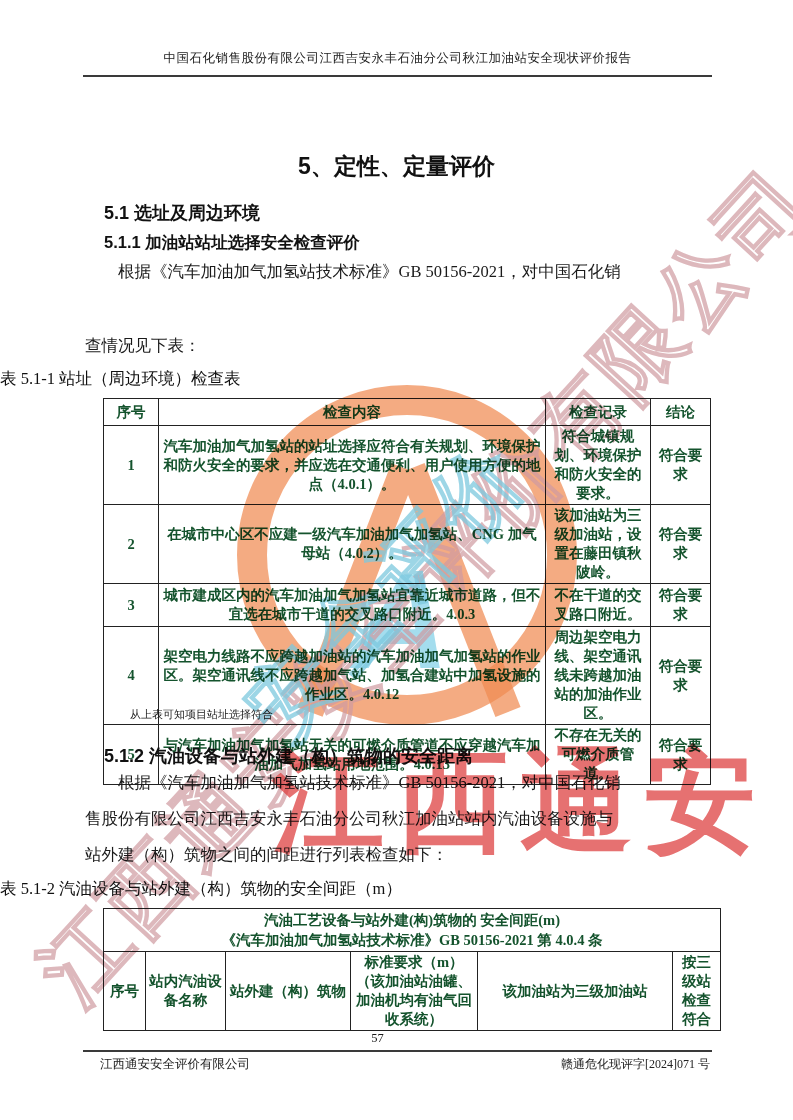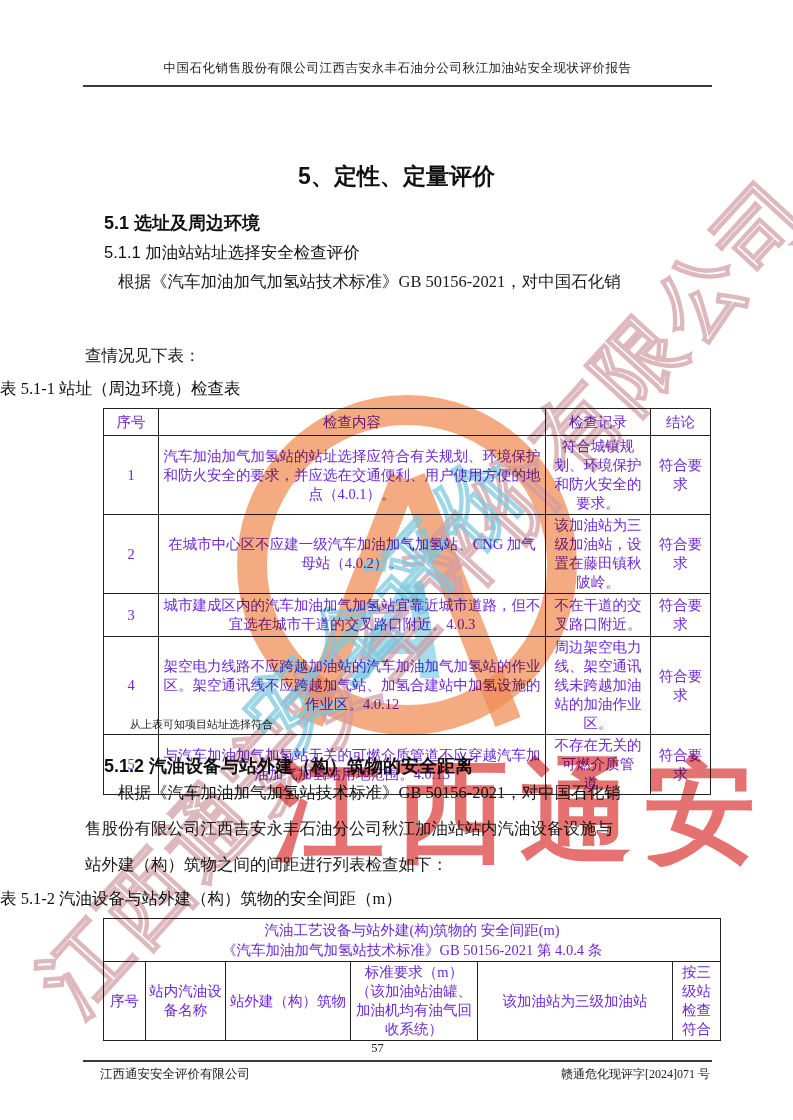--- a/index.html
+++ b/index.html
@@ -2,51 +2,51 @@
 <html><head>
 <meta charset="utf-8">
 <style>
   * { margin:0; padding:0; box-sizing:border-box; }
   html,body { background:#ffffff; }
   body { font-family:"Liberation Serif","DejaVu Serif",serif; color:#1a1a1a; }
   .page {
     position:relative; width:793px; height:1120px; margin:0 auto;
     background:#ffffff; overflow:hidden;
   }
-  .abs { position:absolute;margin-top:10px; }
+  .abs { position:absolute; }
 
   
   .doc-header { top:50px; left:85px; width:625px; text-align:center;
     font-size:12.5px; letter-spacing:0.5px; color:#222; }
   .header-rule { top:75px; left:83px; width:629px; height:2px; background:#3a3a3a; }
 
   
   .main-title { top:151px; left:0; width:793px; text-align:center;
     font-family:"Liberation Sans","DejaVu Sans",sans-serif; font-weight:bold;
     font-size:23px; color:#111; }
   .h2-title { left:104px; font-family:"Liberation Sans","DejaVu Sans",sans-serif;
     font-weight:bold; color:#111; }
   .h-51  { top:201px; font-size:18px; }
-  .h-511 { top:232px; font-size:16.5px; font-weight:400; }
+  .h-511 { top:232px; font-size:16.5px; font-weight:700; }
   .h-512 { top:744px; font-size:18px; }
 
   
   .body-line { left:85px; width:640px; font-size:16.5px; white-space:nowrap; color:#1a1a1a; }
   .indent { padding-left:33px; }
 
   
   .tbl-caption { left:0; width:793px; font-size:16.5px; color:#111; }
   .cap-1 { top:368px; }
   .cap-2 { top:878px; }
 
   
   table { border-collapse:collapse; table-layout:fixed; }
   td, th { border:1px solid #222; font-size:14.5px; line-height:19px;
-    text-align:center; vertical-align:middle; padding:1px 3px; font-weight:normal;
-    color:#6d28d9; word-break:break-all; }
+    text-align:center; vertical-align:middle; padding:1px 3px; font-weight:bold;
+    color:#14532d; word-break:break-all; }
   .tbl-1 { top:398px; left:103px; width:607px; }
   .tbl-2 { top:908px; left:103px; width:617px; }
   .tbl-2 .merged-head td { height:42px; line-height:20px; }
   .tbl-2 .col-head td { height:78px; }
 
   
   .note-line { top:707px; left:130px; font-size:11px; }
 
   
   .page-num { top:1031px; left:0; width:755px; text-align:center; font-size:12.5px; }

